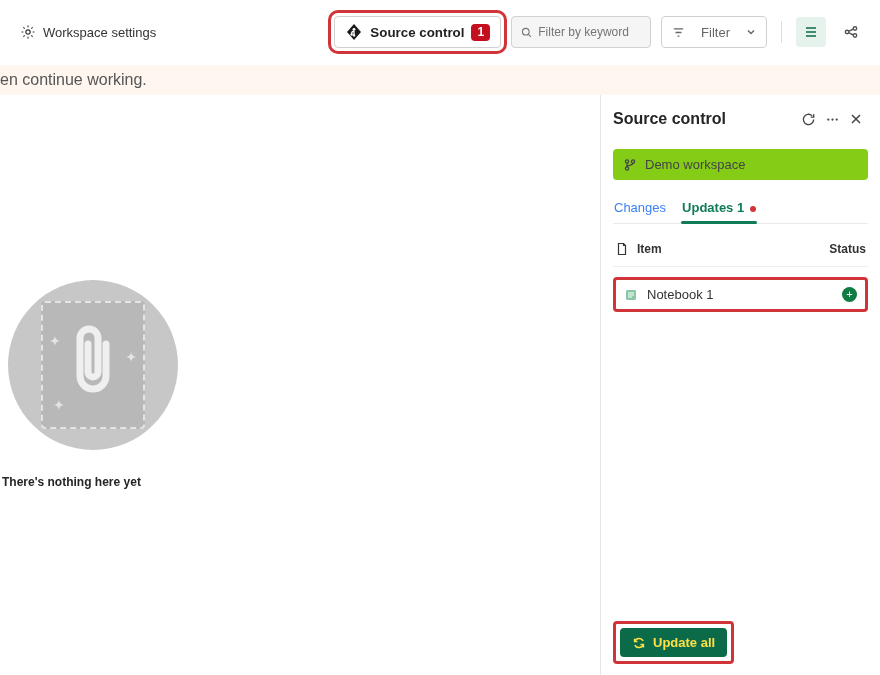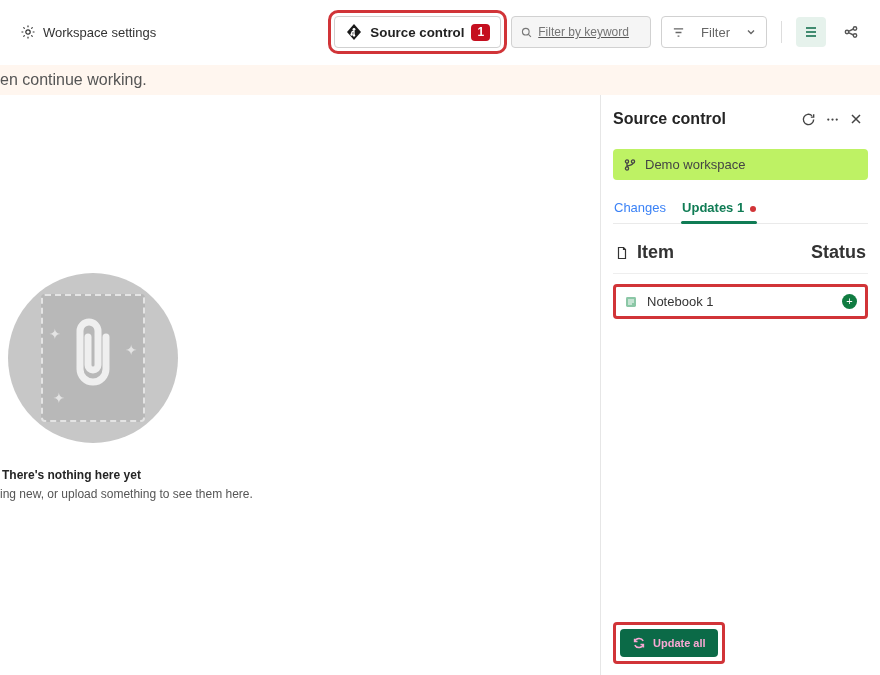--- a/index.html
+++ b/index.html
@@ -6,21 +6,21 @@
     body { width: 880px; height: 675px; overflow: hidden; background: #fff; color: #252525; font-size: 13px; }
 
     .toolbar { display: flex; align-items: center; height: 65px; padding: 0 14px 0 20px; gap: 10px; border-bottom: 1px solid transparent; }
     .ws-settings { display: flex; align-items: center; gap: 7px; cursor: pointer; color: #333; }
     .spacer { flex: 1; }
     .sc-btn { display: flex; align-items: center; gap: 7px; height: 32px; padding: 0 10px; border: 1px solid #d1d1d1; border-radius: 4px; background: #fff; cursor: pointer; font-weight: 600; color: #222; }
     .sc-badge { background: #c50f1f; color: #fff; border-radius: 4px; font-size: 12px; font-weight: 700; padding: 1px 6px; line-height: 15px; }
     .hl-red { outline: 3px solid #d13438; outline-offset: 3px; border-radius: 4px; }
     .hl-red-inset { border: 3px solid #d13438; border-radius: 4px; }
     .search { display: flex; align-items: center; gap: 6px; height: 32px; width: 140px; padding: 0 9px; border: 1px solid #d1d1d1; border-radius: 4px; color: #777; background: #f5f5f5; }
-    .search input { border: none; outline: none; background: transparent; font-size: 12px; width: 100%; color: #555; text-decoration: underline; }
+    .search input { border: none; outline: none; background: transparent; font-size: 12px; width: 100%; color: #555; }
     .filter-btn { display: flex; align-items: center; gap: 16px; height: 32px; padding: 0 10px; border: 1px solid #d1d1d1; border-radius: 4px; background: #fff; color: #666; cursor: pointer; font-size: 13px; }
     .vbar { width: 1px; height: 22px; background: #ddd; margin: 0 4px; }
     .icon-btn { display: flex; align-items: center; justify-content: center; width: 30px; height: 30px; border-radius: 4px; cursor: pointer; }
     .icon-btn.active { background: #e6f2ec; }
     .icon-btn svg { color: #0b6a47; }
     .icon-btn:not(.active) svg { color: #555; }
 
     .alert-strip { background: #fff6ef; padding: 6px 0 6px 0; font-size: 16px; color: #555; }
 
     .main { display: flex; height: calc(675px - 65px - 26px); }
@@ -30,38 +30,38 @@
     .clip-svg { position: absolute; left: 50%; top: 40px; transform: translateX(-50%); }
     .spark { position: absolute; color: #e4e4e4; font-size: 14px; }
     .empty h2 { font-size: 12px; font-weight: 600; margin-top: 25px; margin-bottom: 5px; padding-left: 2px; }
     .empty p { font-size: 12px; color: #555; }
 
     .panel { width: 280px; border-left: 1px solid #e6e6e6; padding: 12px 12px 15px 12px; display: flex; flex-direction: column; }
     .panel-head { display: flex; align-items: center; margin-bottom: 18px; }
     .panel-head h3 { font-size: 16px; font-weight: 600; flex: 1; }
     .panel-head .ic { width: 24px; height: 24px; display: flex; align-items: center; justify-content: center; cursor: pointer; color: #444; }
 
-    .ws-chip { display: flex; align-items: center; gap: 8px; padding: 8px 10px; background: #bef264; border-radius: 4px; font-size: 13px; color: #444; margin-bottom: 16px; }
+    .ws-chip { display: flex; align-items: center; gap: 8px; padding: 8px 10px; background: #84cc16; border-radius: 4px; font-size: 13px; color: #444; margin-bottom: 16px; }
 
     .tabs { display: flex; gap: 14px; border-bottom: 1px solid #eaeaea; margin-bottom: 14px; }
     .tab { padding: 4px 1px 8px 1px; font-size: 13px; color: #3b82f6; cursor: pointer; position: relative; }
     .tab.active { color: #107c55; font-weight: 700; }
     .tab.active::after { content: ''; position: absolute; left: 0; right: 0; bottom: -1px; height: 3px; background: #107c55; border-radius: 2px; }
     .dot-red { display: inline-block; width: 6px; height: 6px; border-radius: 50%; background: #d13438; vertical-align: middle; margin-left: 2px; }
 
-    .tbl-head { display: flex; align-items: flex-end; padding: 4px 2px 10px 2px; border-bottom: 1px solid #eee; font-size: 18px; font-weight: 600; color: #333; }
+    .tbl-head { display: flex; align-items: flex-end; padding: 4px 2px 10px 2px; border-bottom: 1px solid #eee; font-size: 12px; font-weight: 600; color: #333; }
     .tbl-head .col-item { flex: 1; display: flex; align-items: center; gap: 8px; }
     .tbl-row-wrap { margin-top: 10px; }
     .tbl-row { display: flex; align-items: center; padding: 7px 8px; font-size: 13px; }
     .tbl-row-hl { border: 3px solid #d13438; border-radius: 4px; }
     .tbl-row .col-item { flex: 1; display: flex; align-items: center; gap: 9px; color: #333; }
     .status-dot { width: 15px; height: 15px; border-radius: 50%; background: #107c41; display: flex; align-items: center; justify-content: center; color: #fff; font-size: 11px; line-height: 1; }
 
     .panel-footer { margin-top: auto; }
-    .update-btn { display: inline-flex; align-items: center; gap: 7px; background: #0b6a47; color: #f9a8d4; border: none; padding: 7px 12px; border-radius: 4px; font-weight: 600; font-size: 11px; cursor: pointer; }
+    .update-btn { display: inline-flex; align-items: center; gap: 7px; background: #0b6a47; color: #fde047; border: none; padding: 7px 12px; border-radius: 4px; font-weight: 600; font-size: 13px; cursor: pointer; }
     .update-btn-wrap { padding: 4px; }
   </style>
 </head>
 <body>
 
 <div class="toolbar">
   <div class="ws-settings">
     <svg width="16" height="16" viewBox="0 0 16 16" fill="none" stroke="currentColor" stroke-width="1.2">
         <circle cx="8" cy="8" r="2.2"></circle>
         <path d="M8 1.5v1.8M8 12.7v1.8M3.4 3.4l1.3 1.3M11.3 11.3l1.3 1.3M1.5 8h1.8M12.7 8h1.8M3.4 12.6l1.3-1.3M11.3 4.7l1.3-1.3"></path>
@@ -129,21 +129,20 @@
       <div class="dashed-box">
         <span class="spark" style="left:6px;top:30px;">✦</span>
         <span class="spark" style="right:6px;top:46px;">✦</span>
         <span class="spark" style="left:10px;bottom:14px;">✦</span>
       </div>
       <svg class="clip-svg" width="54" height="78" viewBox="0 0 54 78" fill="none">
           <path d="M40 24 V56 a13 13 0 0 1 -26 0 V18 a9 9 0 0 1 18 0 V52 a5 5 0 0 1 -10 0 V24" stroke="#efefef" stroke-width="7" stroke-linecap="round"></path>
         </svg>
     </div>
     <h2>There's nothing here yet</h2>
-    <p>ing new, or upload something to see them here.</p>
   </div>
 
   <div class="panel">
     <div class="panel-head">
       <h3>Source control</h3>
       <div class="ic">
         <svg width="15" height="15" viewBox="0 0 16 16" fill="none" stroke="currentColor" stroke-width="1.5">
             <path d="M13.5 8a5.5 5.5 0 1 1 -1.8 -4.1"></path>
             <path d="M13.5 2.5 V5.5 H10.5"></path>
           </svg>

